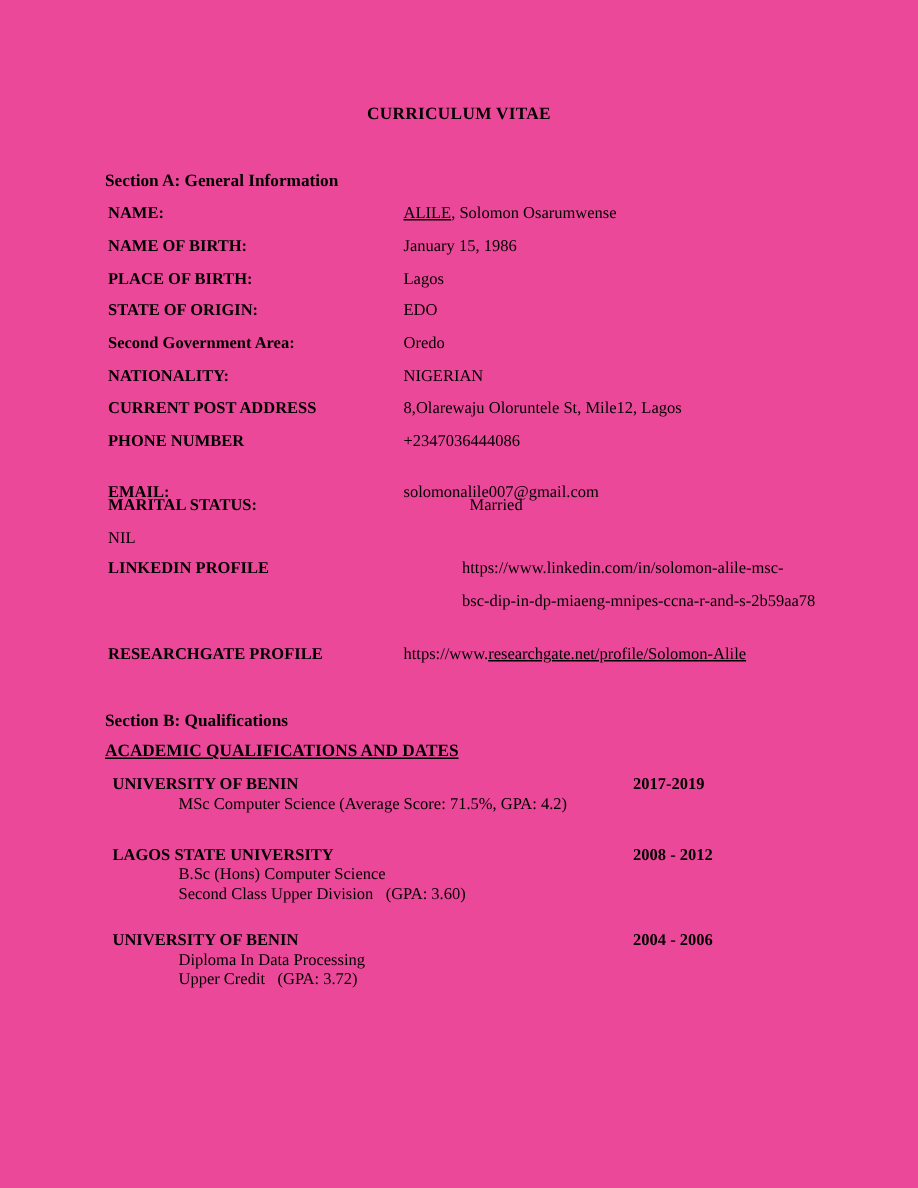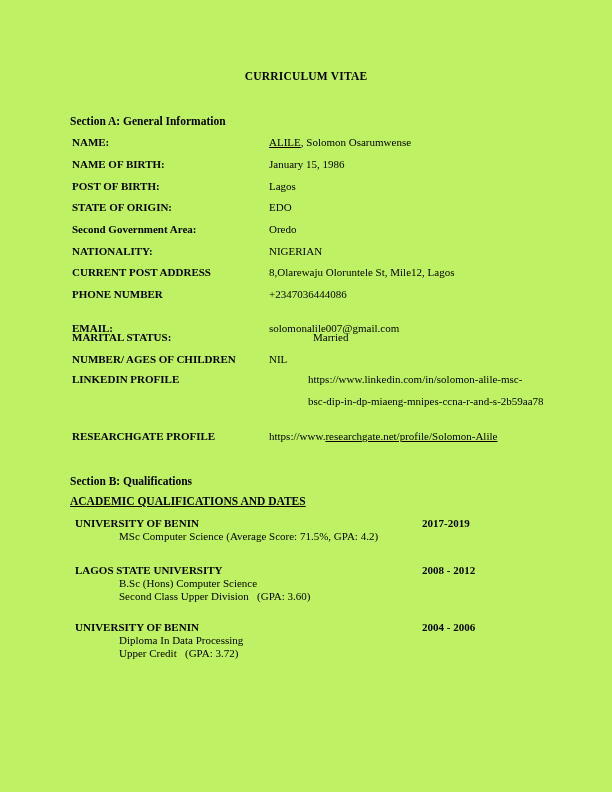--- a/index.html
+++ b/index.html
@@ -2,21 +2,21 @@
 <html><head>
 <meta charset="utf-8">
 <style>
   * { margin: 0; padding: 0; box-sizing: border-box; }
   html, body { background: #e8e8e8; }
   .page {
     position: relative;
     width: 612px;
     height: 792px;
     margin: 0 auto;
-    background: #bef264;
+    background: #ec4899;
     color: #000000;
     font-family: "Liberation Serif", "DejaVu Serif", serif;
     font-size: 11px;
     overflow: hidden;
   }
   .doc-title {
     position: absolute;
     top: 70px;
     left: 0;
     width: 100%;
@@ -80,21 +80,21 @@
     <span class="label">NAME:</span>
     <span class="value"><span class="u">ALILE</span><span>, Solomon Osarumwense</span></span>
   </div>
 
   <div class="info-row" style="top:157px;">
     <span class="label">NAME OF BIRTH:</span>
     <span class="value">January 15, 1986</span>
   </div>
 
   <div class="info-row" style="top:179px;">
-    <span class="label">POST OF BIRTH:</span>
+    <span class="label">PLACE OF BIRTH:</span>
     <span class="value">Lagos</span>
   </div>
 
   <div class="info-row" style="top:200px;">
     <span class="label">STATE OF ORIGIN:</span>
     <span class="value">EDO</span>
   </div>
 
   <div class="info-row" style="top:222px;">
     <span class="label">Second Government Area:</span>
@@ -120,21 +120,20 @@
     <span class="label">EMAIL:</span>
     <span class="value">solomonalile007@gmail.com</span>
   </div>
 
   <div class="info-row" style="top:330px;gap:44px;">
     <span class="label">MARITAL STATUS:</span>
     <span class="value">Married</span>
   </div>
 
   <div class="info-row" style="top:352px;">
-    <span class="label">NUMBER/ AGES OF CHILDREN</span>
     <span class="value">NIL</span>
   </div>
 
   <div class="info-row" style="top:368px;">
     <span class="label" style="line-height:22px;">LINKEDIN PROFILE</span>
     <span class="value url-lines">
       <div><a class="doc-link">https://www.linkedin.com/in/solomon-alile-msc-</a></div>
       <div><a class="doc-link">bsc-dip-in-dp-miaeng-mnipes-ccna-r-and-s-2b59aa78</a></div>
     </span>
   </div>

